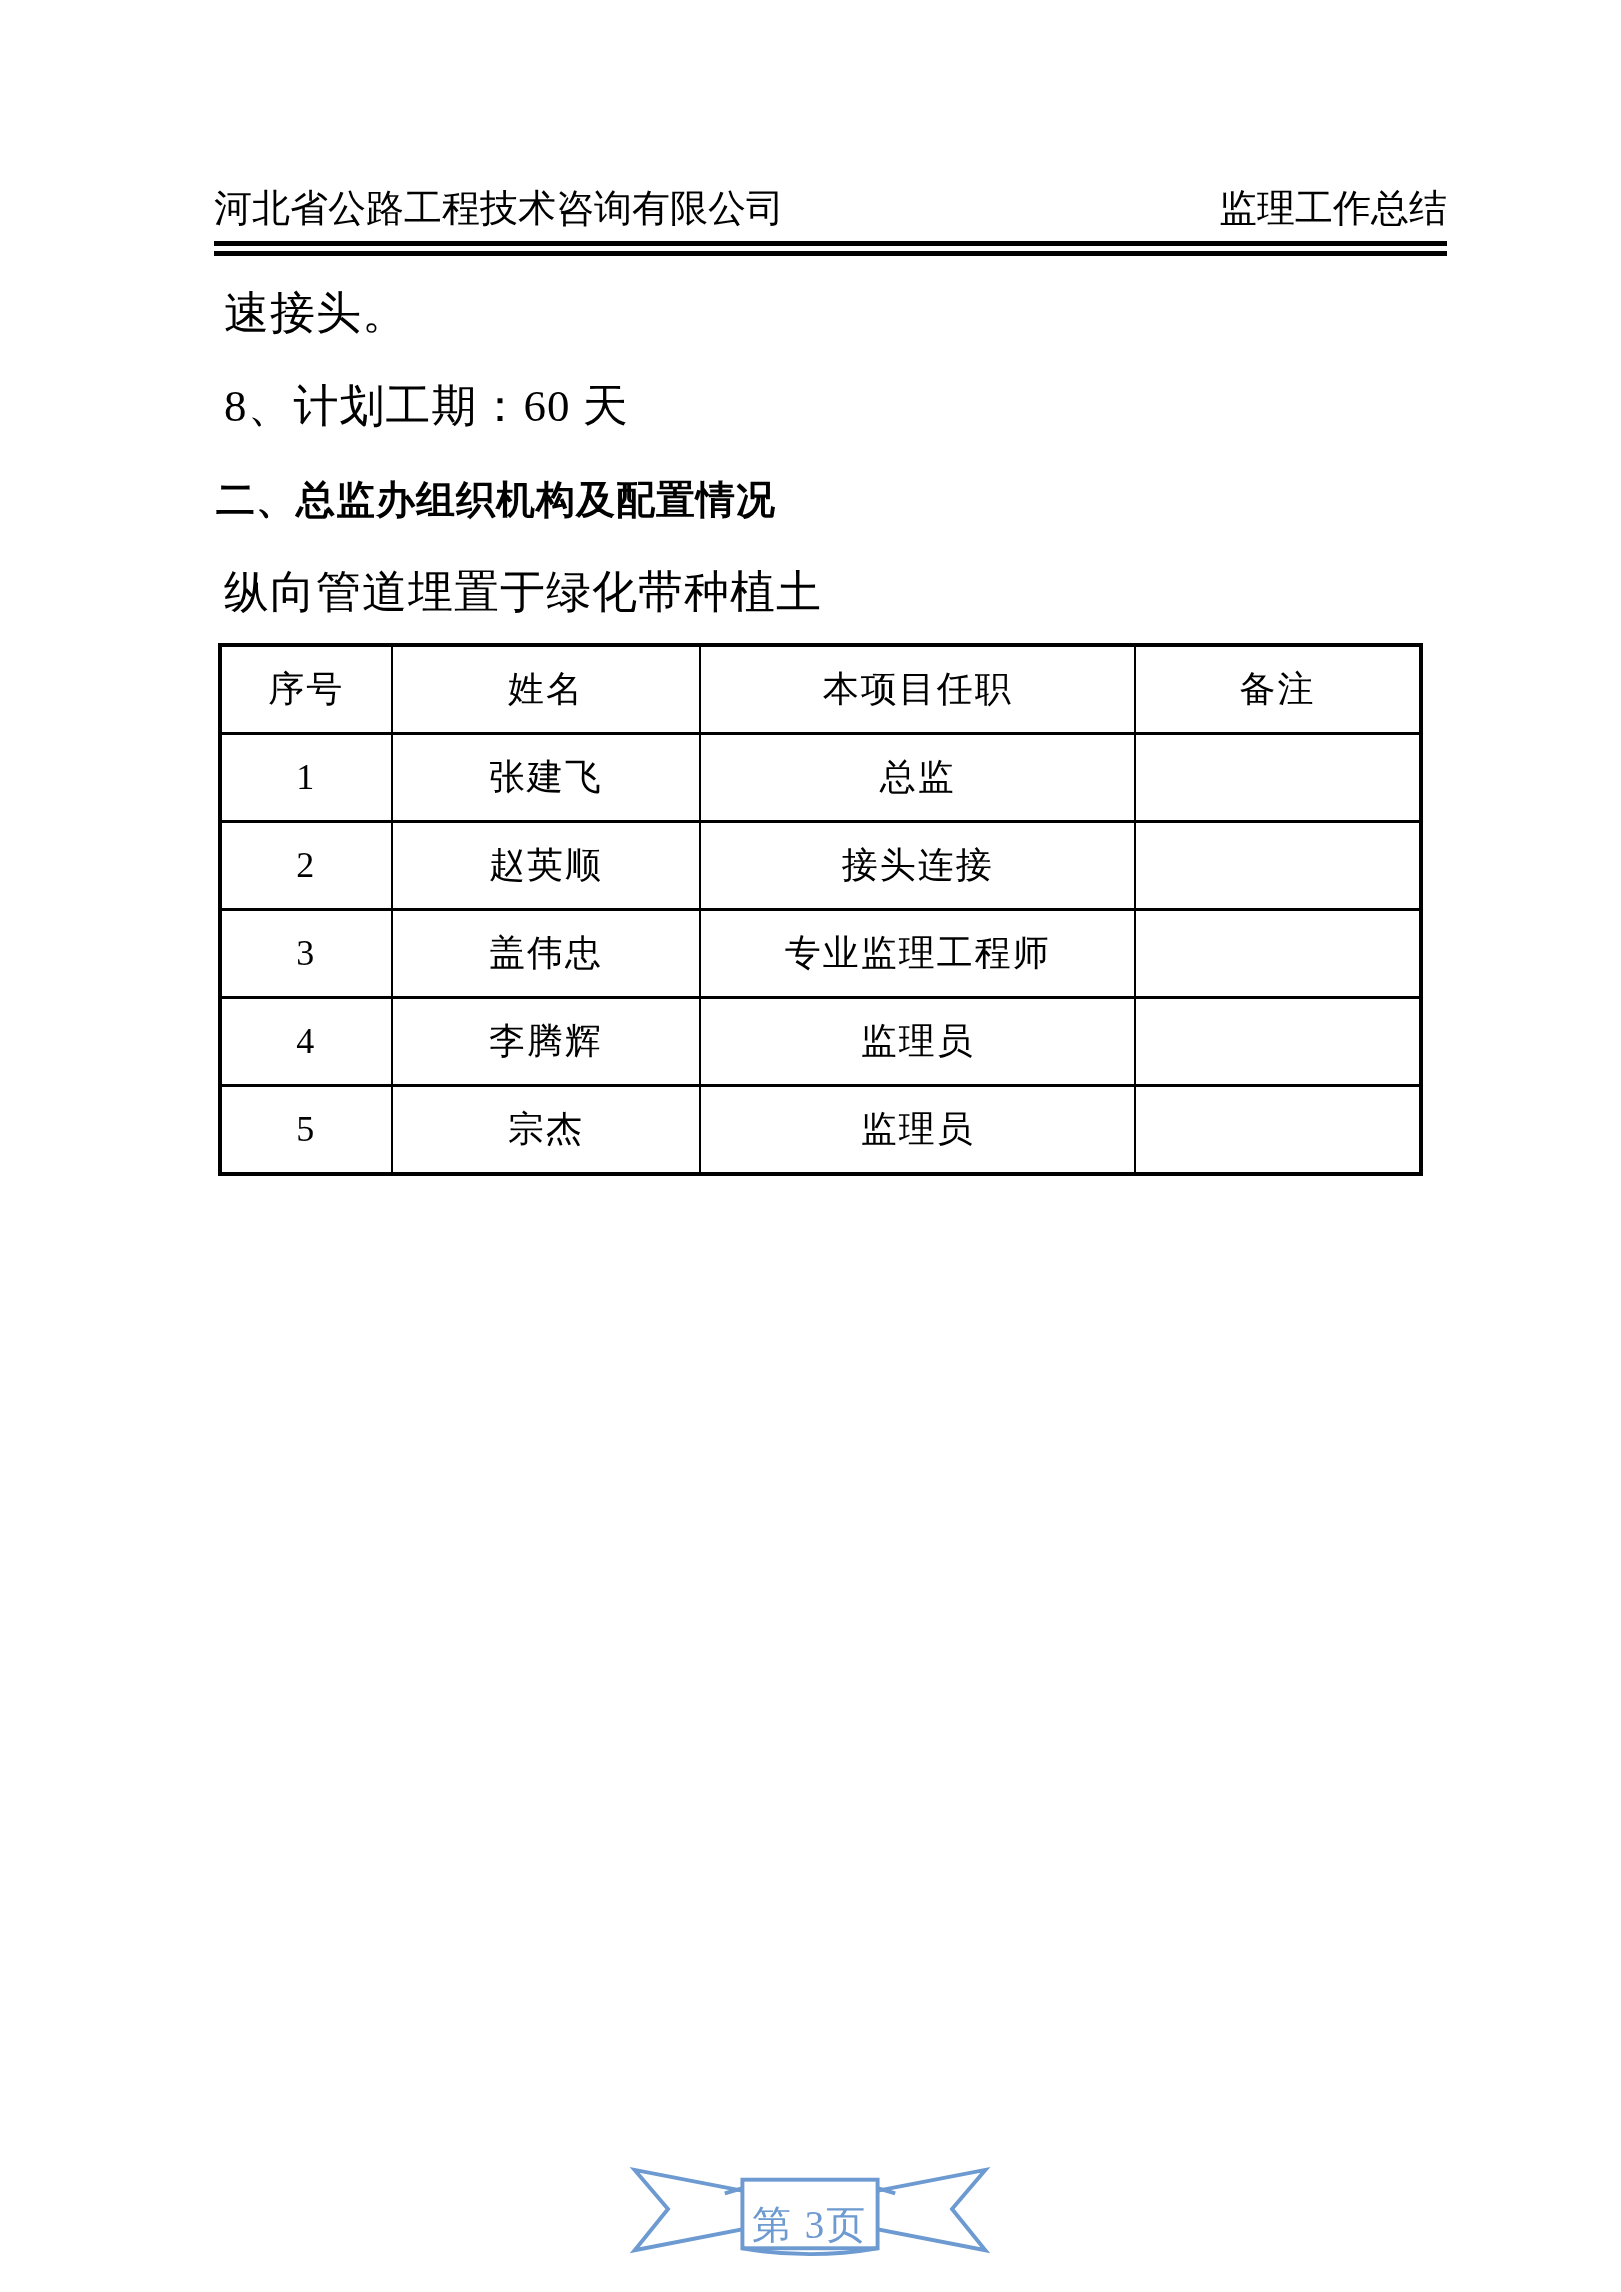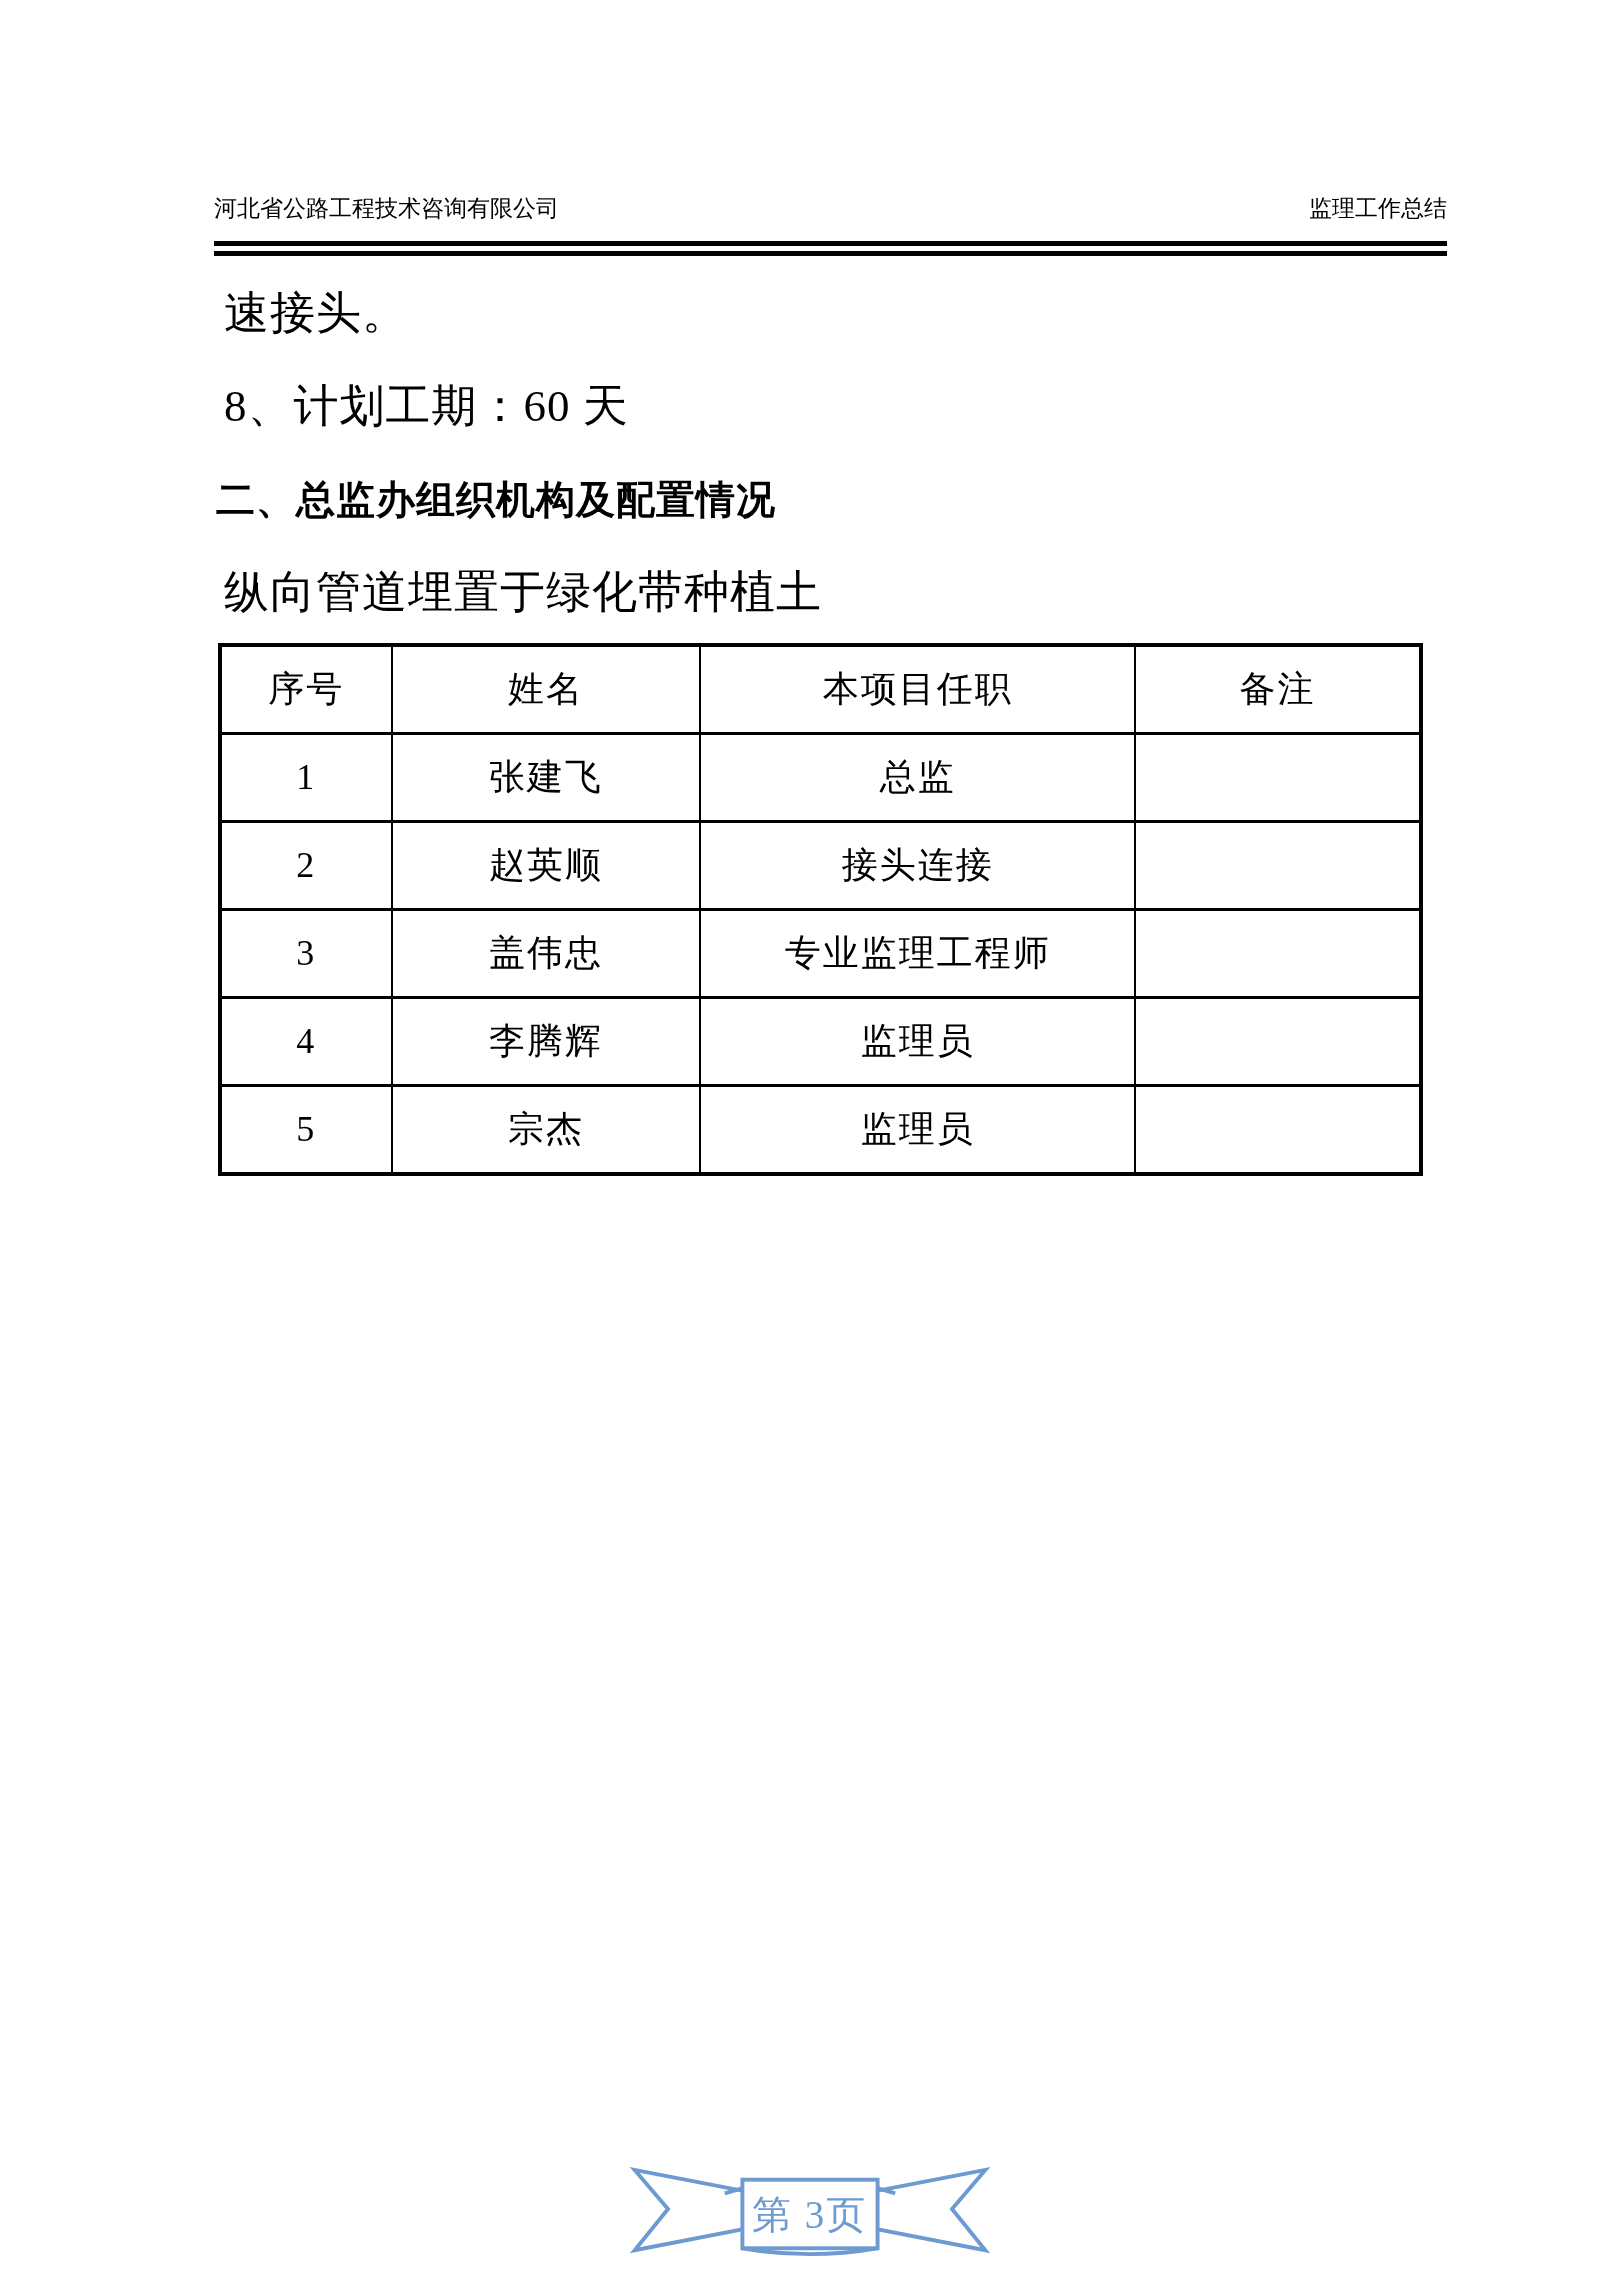--- a/index.html
+++ b/index.html
@@ -11,21 +11,21 @@
     font-family:"Liberation Serif","DejaVu Serif",serif;
     color:#000;
     overflow:hidden;
   }
   
   .hdr{
     position:absolute;left:214px;top:182px;width:1233px;
   }
   .hdr-row{
     display:flex;justify-content:space-between;align-items:flex-end;
-    font-size:23px;line-height:53px;gap:24px;
+    font-size:38px;line-height:53px;gap:24px;
   }
   .hdr-rule{
     margin-top:5.9px;height:4.9px;
     border-top:5.9px solid #000;
     border-bottom:5.9px solid #000;
   }
   
   .body{
     position:absolute;left:216px;top:263px;width:1223px;
     font-size:45px;line-height:85px;
@@ -52,21 +52,21 @@
     padding:0;
   }
   table.staff th{height:59px;}
   table.staff td{height:50px;}
   
   .ribbon{
     position:absolute;left:619px;top:2164px;width:382px;height:98px;
   }
   .ribbon svg{position:absolute;left:0;top:0;}
   .ribbon-label{
-    position:absolute;left:127px;top:23px;width:127px;height:55px;
+    position:absolute;left:127px;top:33px;width:127px;height:55px;
     display:flex;align-items:center;justify-content:center;
     font-size:39px;color:#6d9ad0;letter-spacing:2px;
   }
 </style>
 </head>
 <body>
 
 <div class="page">
 
   <div class="hdr">

